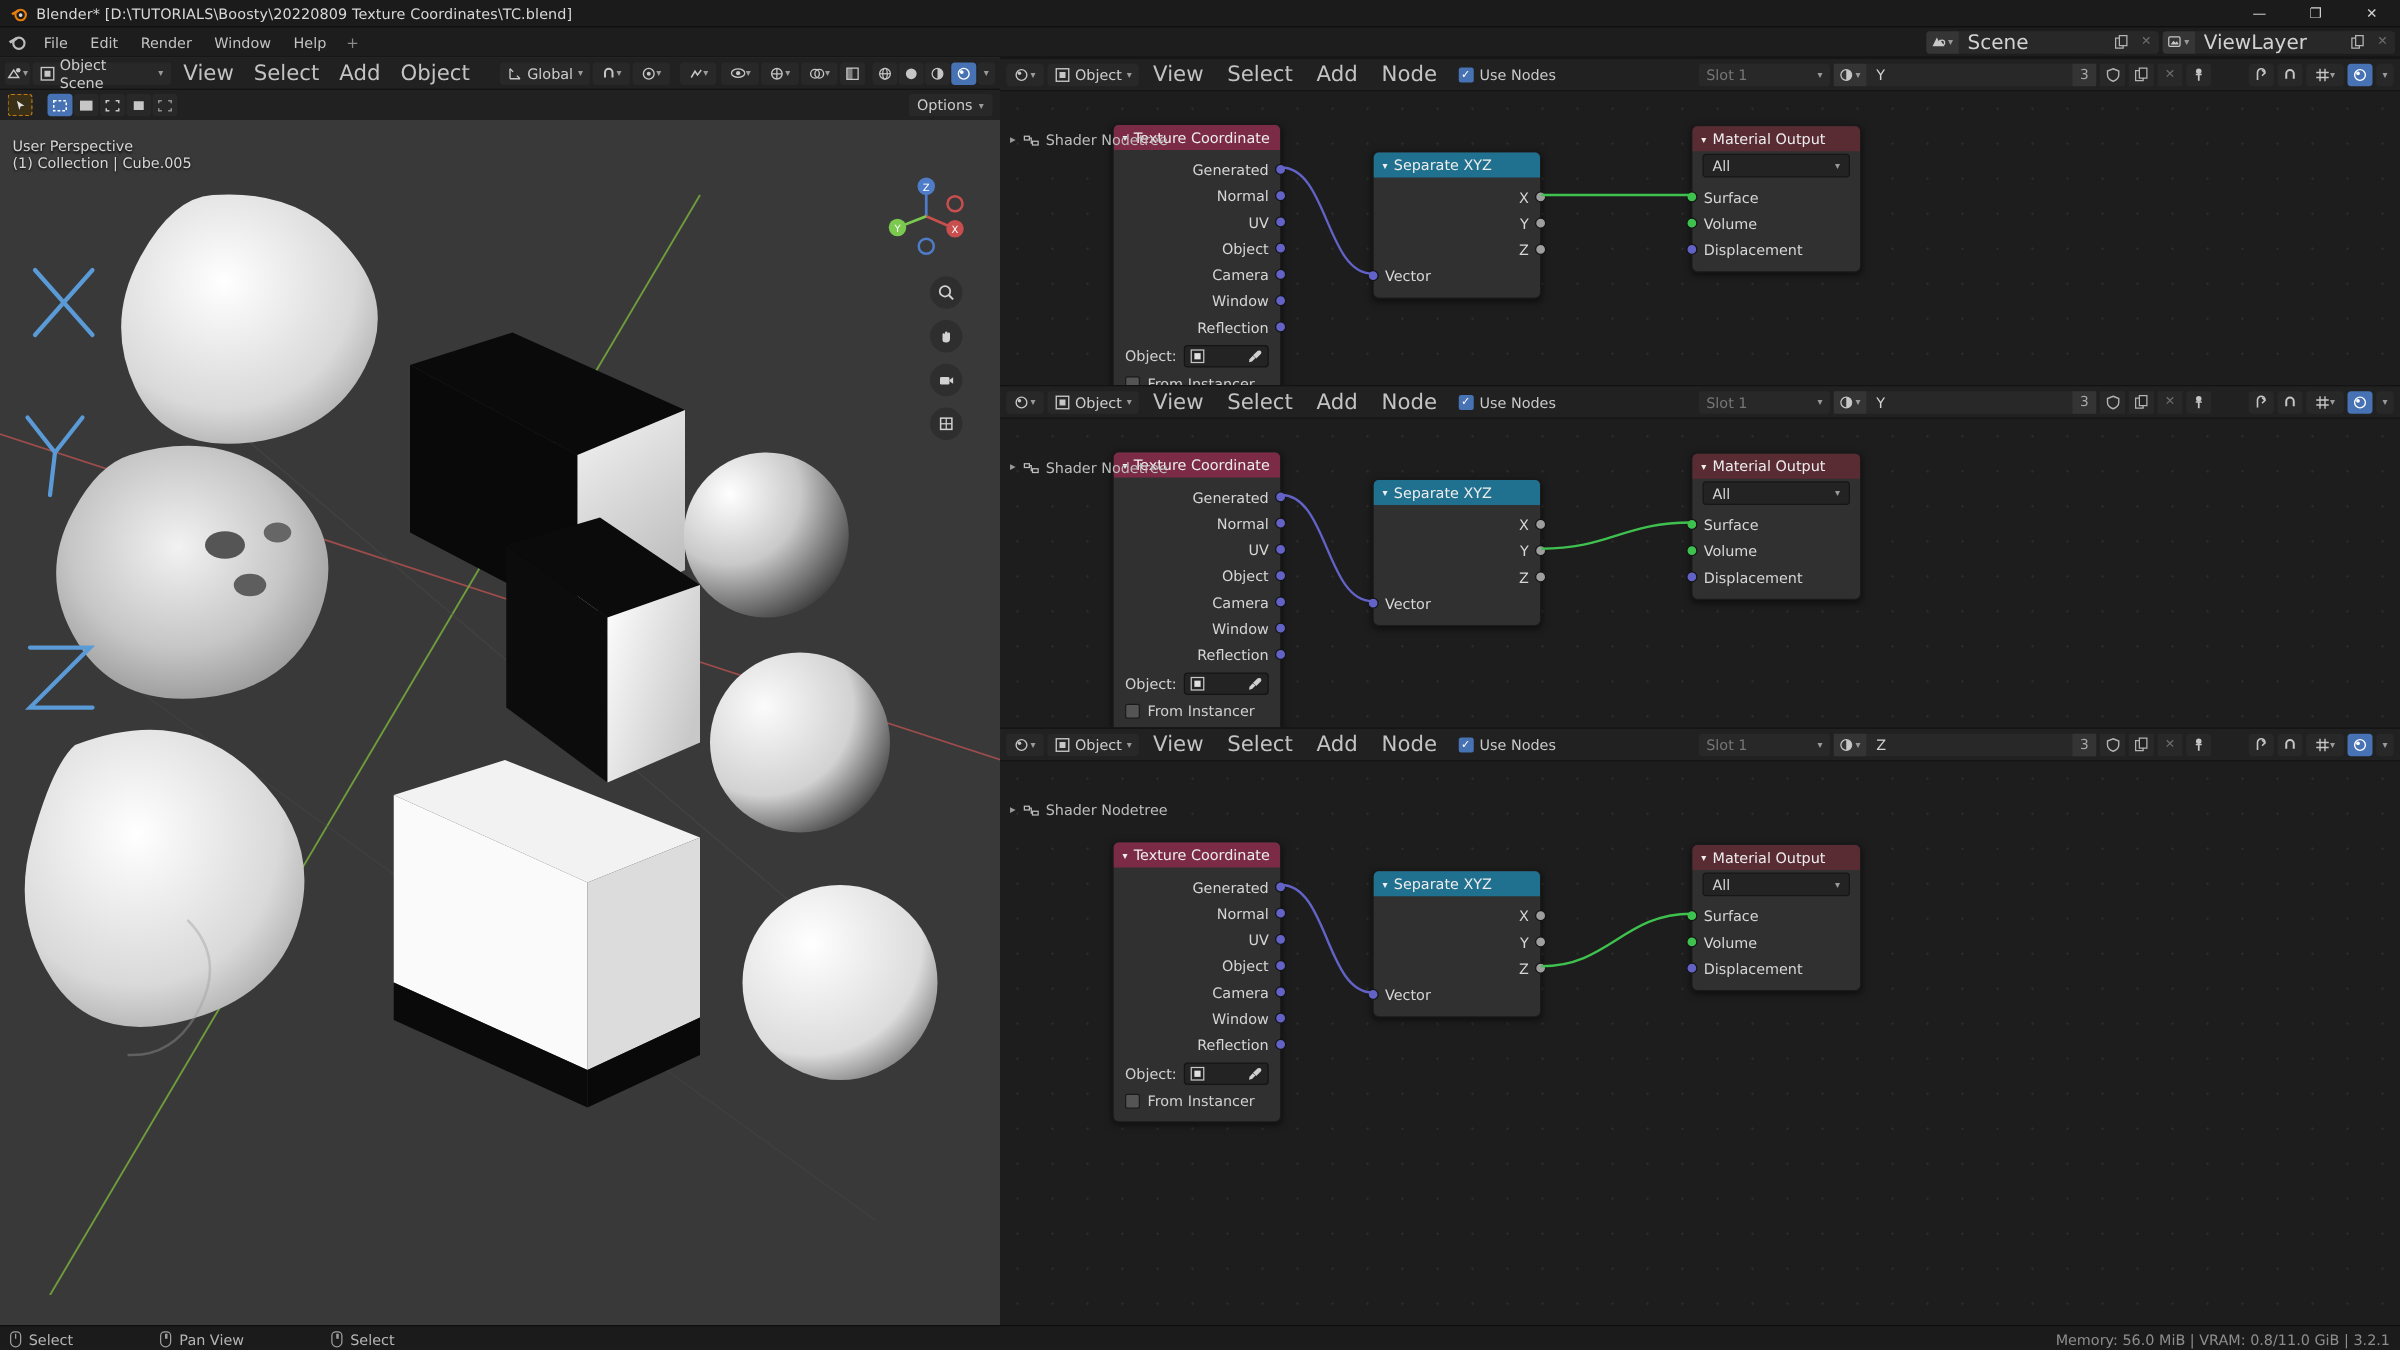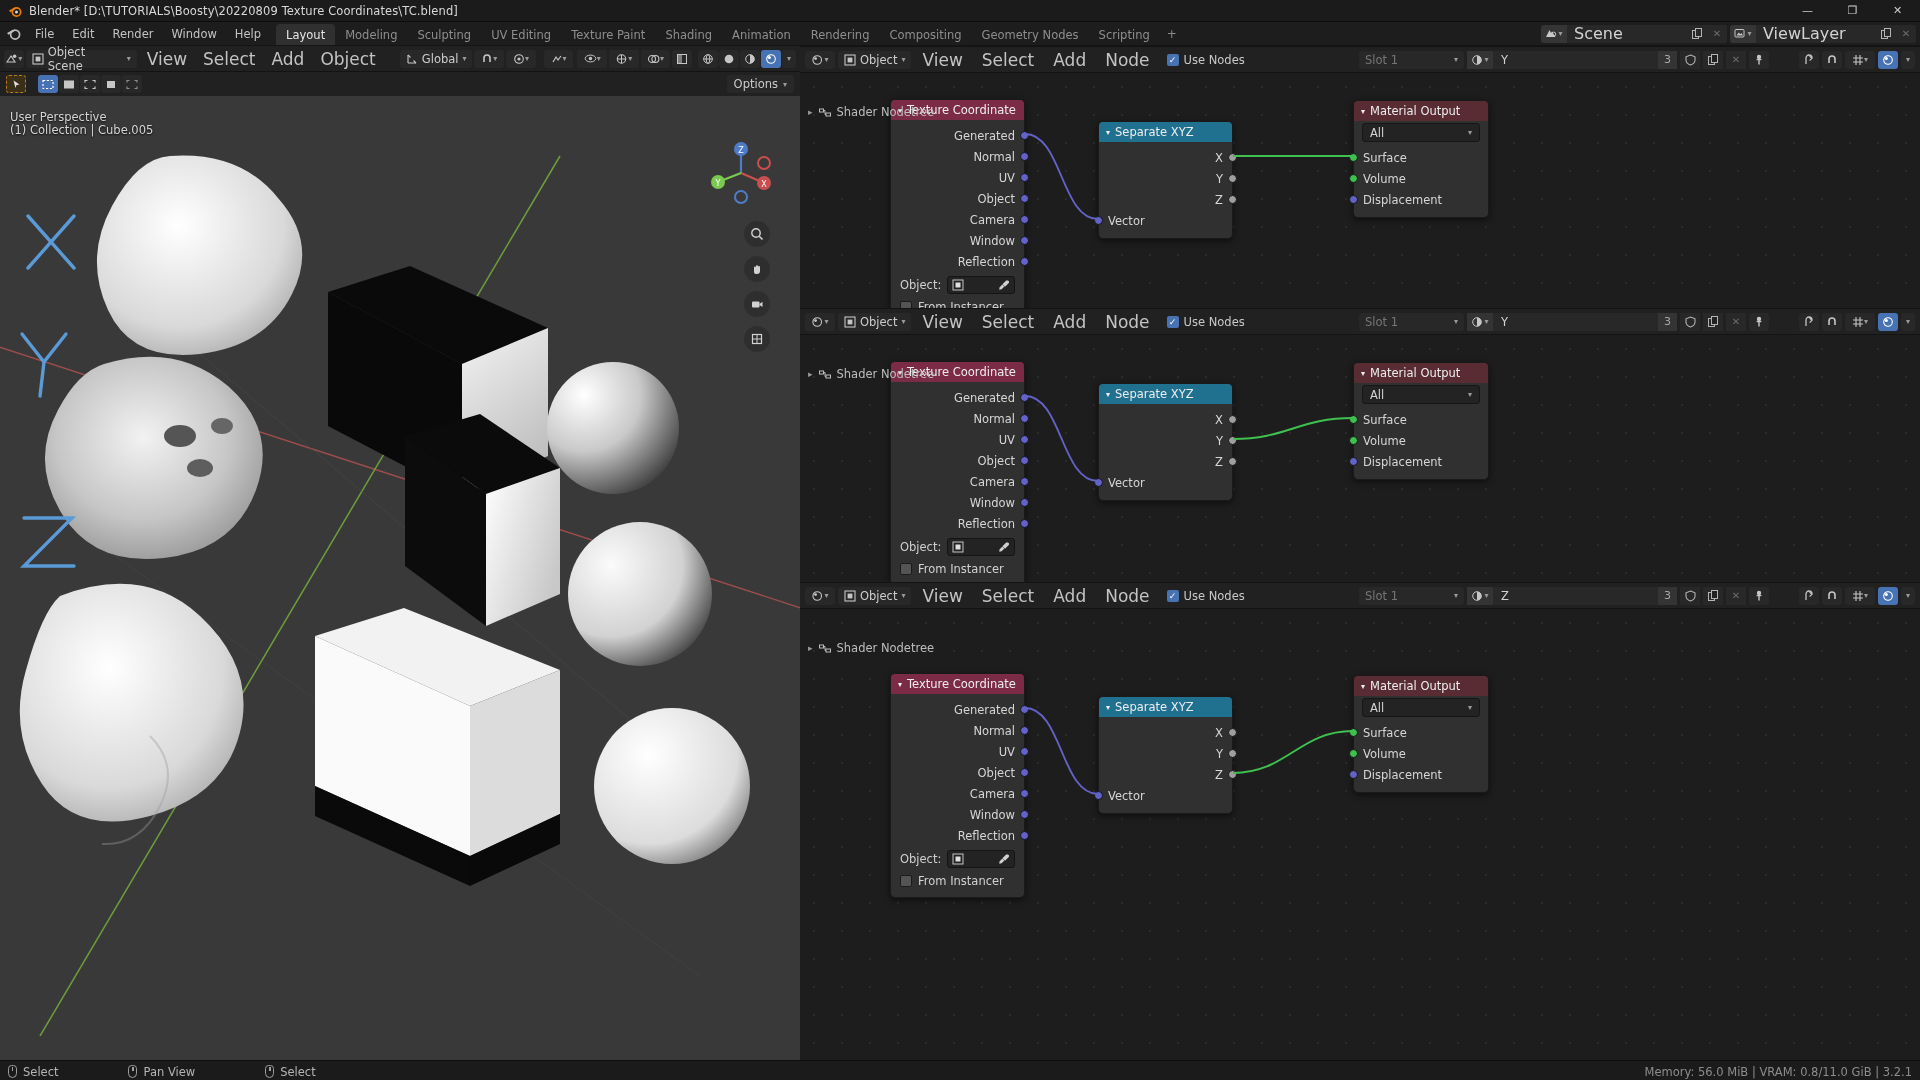--- a/index.html
+++ b/index.html
@@ -147,33 +147,20 @@
       <circle cx="8.5" cy="8" r="4.2" fill="none" stroke="#bdbdbd" stroke-width="1.6"></circle>
       <path d="M1 6.6 L6.5 3.4 L7.6 5.2 L2.2 8.2 Z" fill="#bdbdbd"></path>
     </svg>
   </div>
   <div id="menus" style="display:flex;">
       <div class="menu-item">File</div>
       <div class="menu-item">Edit</div>
       <div class="menu-item">Render</div>
       <div class="menu-item">Window</div>
       <div class="menu-item">Help</div>
-    </div>
-  <div class="ws-tabs" id="wstabs">
-      <div class="ws-tab active">Layout</div>
-      <div class="ws-tab">Modeling</div>
-      <div class="ws-tab">Sculpting</div>
-      <div class="ws-tab">UV Editing</div>
-      <div class="ws-tab">Texture Paint</div>
-      <div class="ws-tab">Shading</div>
-      <div class="ws-tab">Animation</div>
-      <div class="ws-tab">Rendering</div>
-      <div class="ws-tab">Compositing</div>
-      <div class="ws-tab">Geometry Nodes</div>
-      <div class="ws-tab">Scripting</div>
     </div>
   <div class="ws-plus">+</div>
 
   <div class="topbar-right">
     <div class="id-block">
       <span class="id-icon">
         <svg width="12" height="11" viewBox="0 0 12 11">
             <path d="M1 9 L4.5 2 L6 5 L7 3.5 L10.5 9 Z" fill="#c8c8c8"></path>
             <circle cx="8.6" cy="6.2" r="2.1" fill="none" stroke="#c8c8c8" stroke-width="1"></circle>
           </svg>

